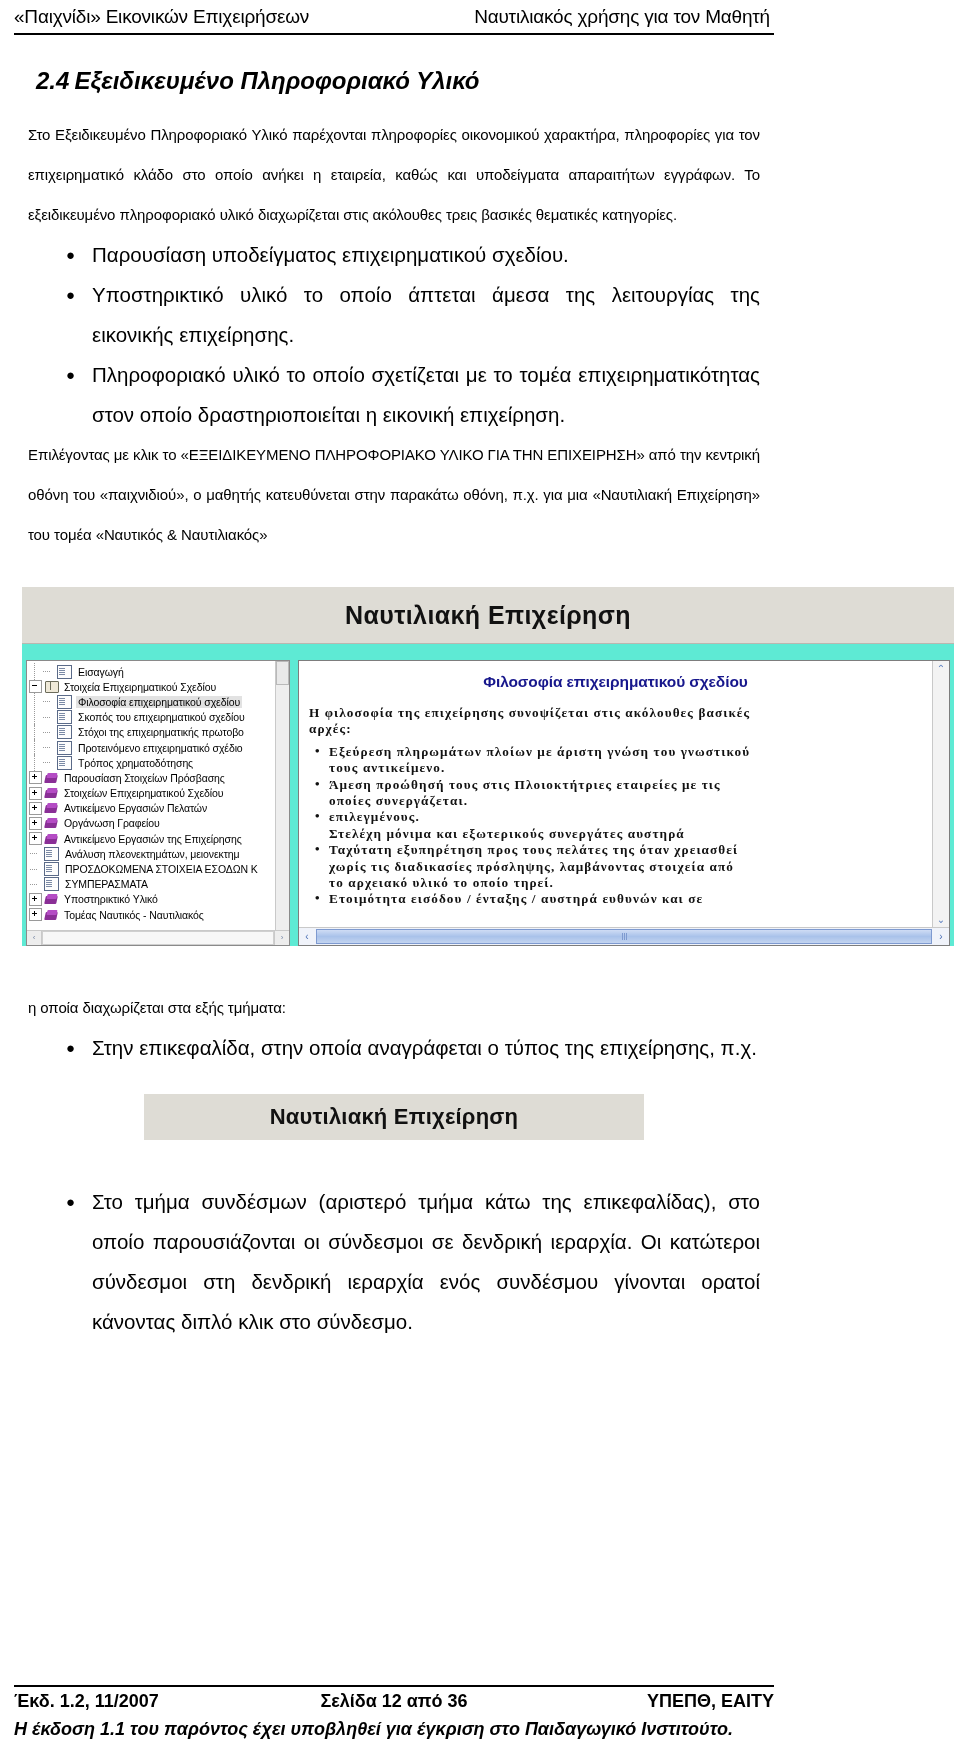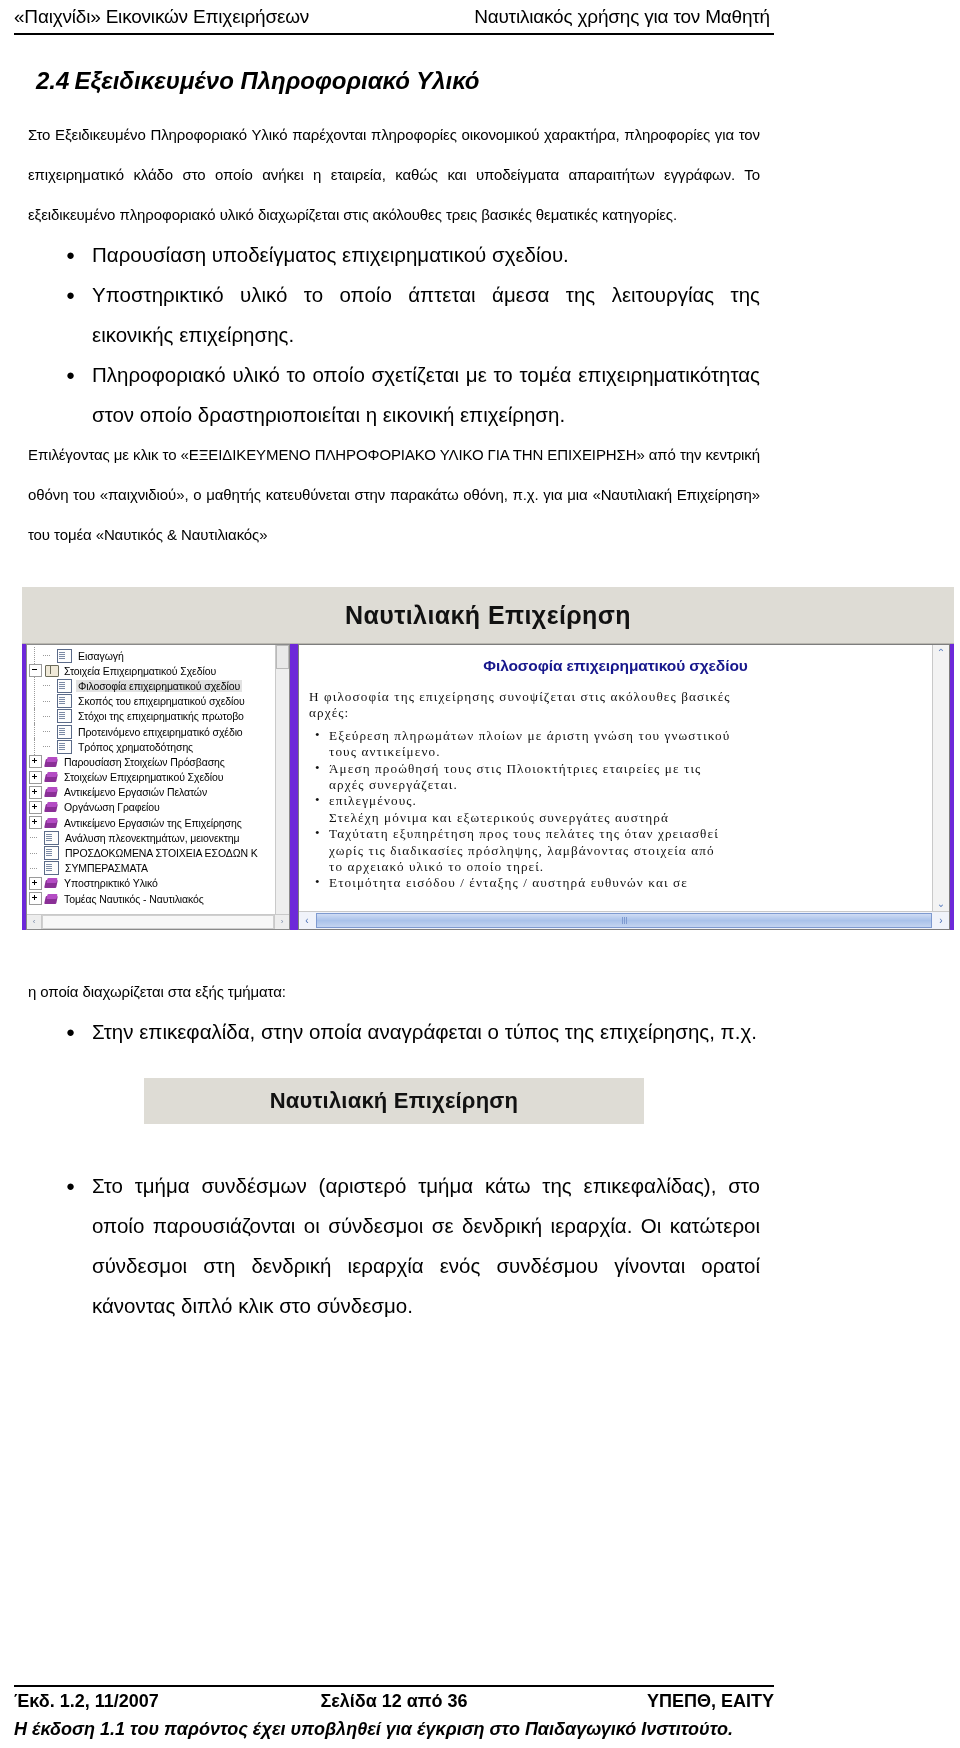--- a/index.html
+++ b/index.html
@@ -88,22 +88,22 @@
     display:flex;align-items:center;justify-content:center;
     border-bottom:1px solid #b9b7b0;
   }
   .app-banner .btitle{
     font-size:25px;font-weight:bold;color:#111;
     letter-spacing:0.4px;
   }
   .app-body{
     display:flex;
     height:286px;
-    background:#6d28d9;
-    padding-top:0;
+    background:#5eead4;
+    padding-top:16px;
   }
 
   
   .tree-pane{
     width:262px;
     margin-left:4px;
     border:1px solid #8a8a8a;
     background:#fff;
     position:relative;
     display:flex;flex-direction:column;
@@ -219,20 +219,21 @@
     margin:4px 0 14px 0;
     letter-spacing:-0.1px;
   }
   .mono{
     font-family:"Liberation Serif", serif;
     font-size:13.2px;
     line-height:16.4px;
     letter-spacing:1.1px;
     color:#111;
     white-space:nowrap;
+    font-weight:bold;
   }
   ul.mono-list{list-style:none;margin:6px 0 0 0;padding:0;}
   ul.mono-list li{
     position:relative;padding-left:20px;margin-bottom:0;
   }
   ul.mono-list li .mb{position:absolute;left:6px;top:-1px;font-size:13px;}
   .mono-line{display:block;}
 
   .vsb2{
     width:16px;flex:0 0 16px;background:#f3f3f3;
@@ -460,21 +461,21 @@
               </div>
               <ul class="mono-list mono">
                 <li>
                     <span class="mb">•</span>
                   <span class="mono-line">Εξεύρεση πληρωμάτων πλοίων με άριστη γνώση του γνωστικού</span>
                   <span class="mono-line">τους αντικείμενο.</span>
                 </li>
                 <li>
                     <span class="mb">•</span>
                   <span class="mono-line">Άμεση προώθησή τους στις Πλοιοκτήτριες εταιρείες με τις</span>
-                  <span class="mono-line">αρχές συνεργάζεται.</span>
+                  <span class="mono-line">οποίες συνεργάζεται.</span>
                 </li>
                 <li>
                     <span class="mb">•</span>
                   <span class="mono-line">επιλεγμένους.</span>
                   <span class="mono-line">Στελέχη μόνιμα και εξωτερικούς συνεργάτες αυστηρά</span>
                 </li>
                 <li>
                     <span class="mb">•</span>
                   <span class="mono-line">Ταχύτατη εξυπηρέτηση προς τους πελάτες της όταν χρειασθεί</span>
                   <span class="mono-line">χωρίς τις διαδικασίες πρόσληψης, λαμβάνοντας στοιχεία από</span>

